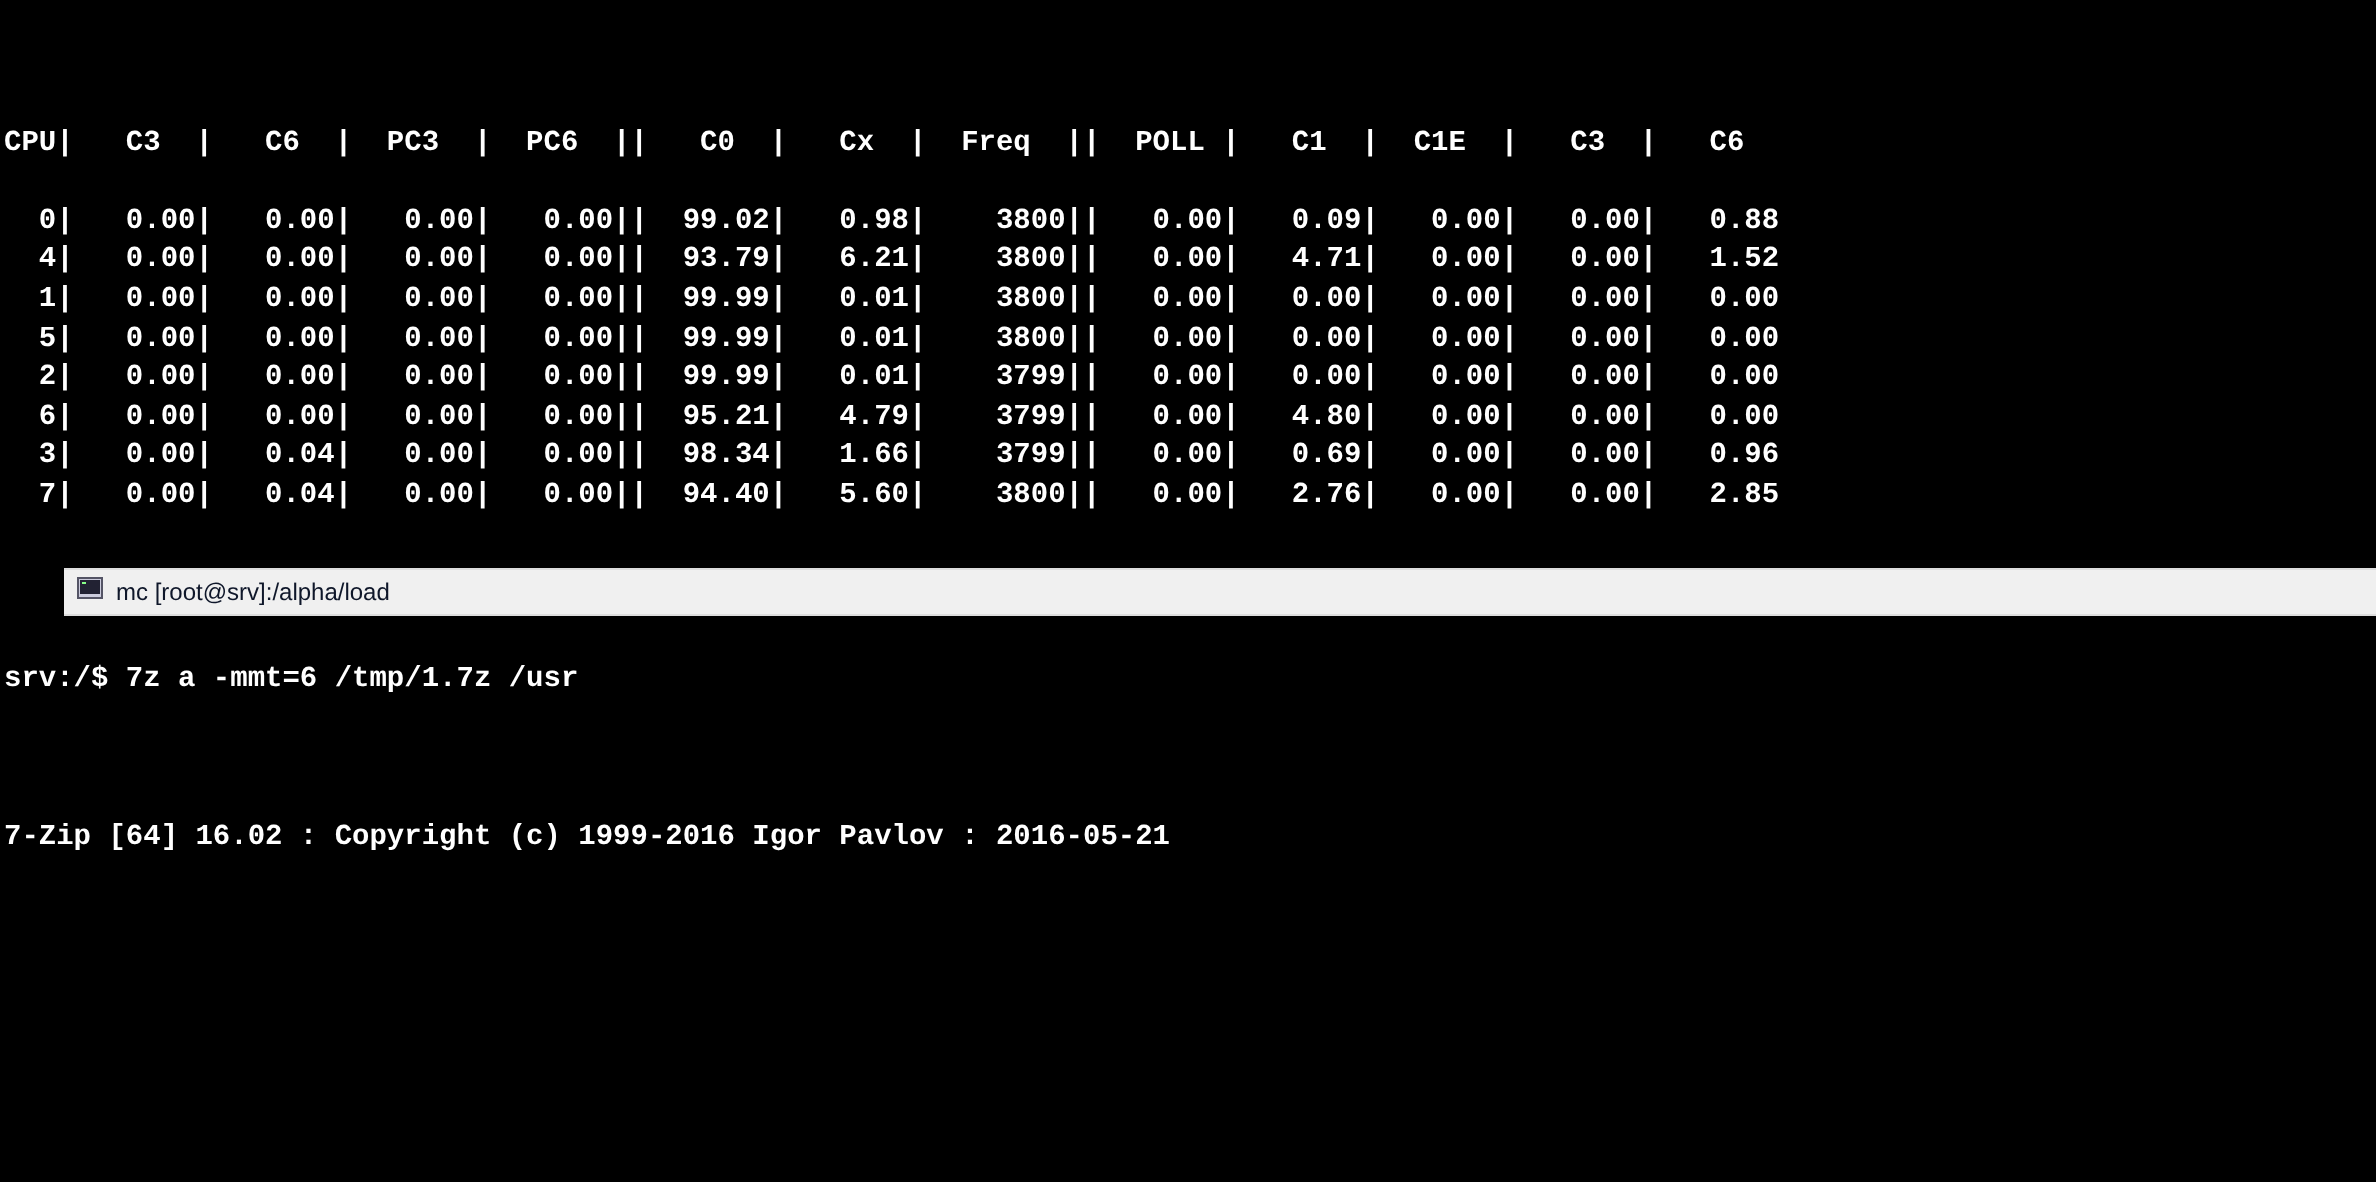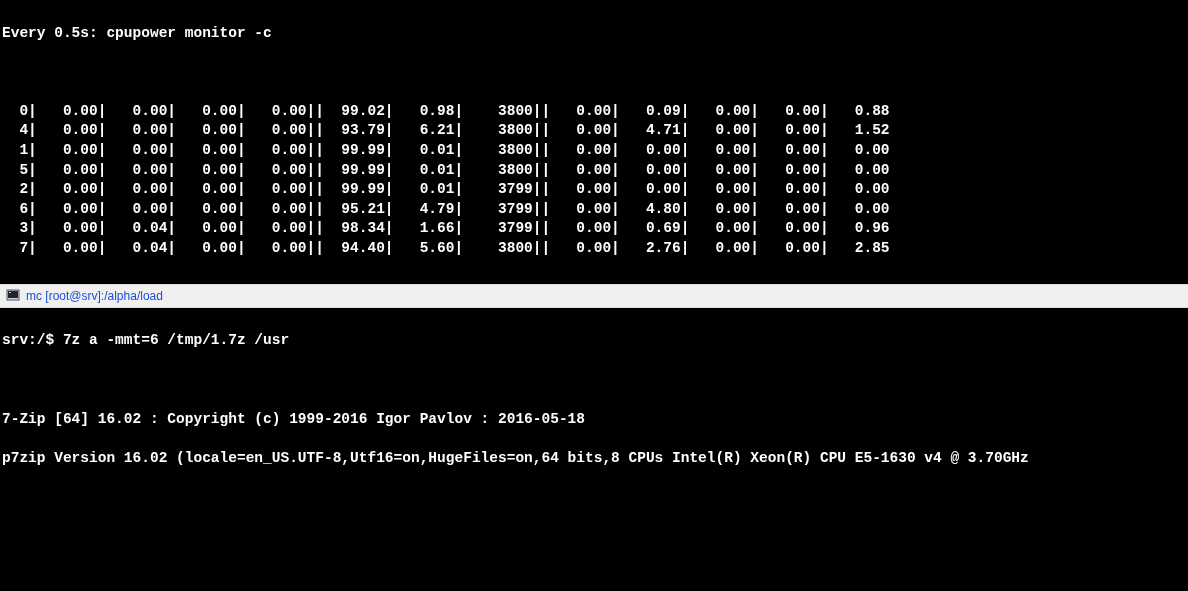--- a/index.html
+++ b/index.html
@@ -14,62 +14,61 @@
     overflow: hidden;
     font-weight: bold;
     line-height: 1.35;
   }
   .top-terminal {
     padding: 4px 2px 6px 2px;
     white-space: pre;
   }
   .titlebar {
     background: #f0f0f0;
-    color: #1d4ed8;
+    color: #0f172a;
     font-family: "Segoe UI", Tahoma, sans-serif;
     font-size: 12px;
     font-weight: normal;
     padding: 3px 6px;
     display: flex;
-    align-items: center;
     gap: 6px;
     height: 16px;
     border: 1px solid #ddd;
     border-left: none;
     border-right: none;
+    margin-left: 32px;
   }
   .titlebar svg { flex: 0 0 auto; }
   .bottom-terminal {
     padding: 4px 2px;
     white-space: pre;
   }
 </style>
 </head>
 <body>
 
 <div class="top-terminal">
-<div>Every 0.5s: cpupower monitor -c</div>
 <div>&nbsp;</div>
+<div id="hdr-row" class="hdr-row">CPU|   C3  |   C6  |  PC3  |  PC6  ||   C0  |   Cx  |  Freq  ||  POLL |   C1  |  C1E  |   C3  |   C6</div>
 <div id="rows"><div>  0|   0.00|   0.00|   0.00|   0.00||  99.02|   0.98|    3800||   0.00|   0.09|   0.00|   0.00|   0.88</div><div>  4|   0.00|   0.00|   0.00|   0.00||  93.79|   6.21|    3800||   0.00|   4.71|   0.00|   0.00|   1.52</div><div>  1|   0.00|   0.00|   0.00|   0.00||  99.99|   0.01|    3800||   0.00|   0.00|   0.00|   0.00|   0.00</div><div>  5|   0.00|   0.00|   0.00|   0.00||  99.99|   0.01|    3800||   0.00|   0.00|   0.00|   0.00|   0.00</div><div>  2|   0.00|   0.00|   0.00|   0.00||  99.99|   0.01|    3799||   0.00|   0.00|   0.00|   0.00|   0.00</div><div>  6|   0.00|   0.00|   0.00|   0.00||  95.21|   4.79|    3799||   0.00|   4.80|   0.00|   0.00|   0.00</div><div>  3|   0.00|   0.04|   0.00|   0.00||  98.34|   1.66|    3799||   0.00|   0.69|   0.00|   0.00|   0.96</div><div>  7|   0.00|   0.04|   0.00|   0.00||  94.40|   5.60|    3800||   0.00|   2.76|   0.00|   0.00|   2.85</div></div>
 </div>
 
 <div class="titlebar">
   <svg width="14" height="14" viewBox="0 0 14 14">
     <rect x="1" y="1" width="12" height="10" fill="#ccd" stroke="#556" stroke-width="1"></rect>
     <rect x="2" y="2" width="10" height="7" fill="#223"></rect>
     <rect x="3" y="3" width="2" height="1" fill="#8f8"></rect>
   </svg>
   <span>mc [root@srv]:/alpha/load</span>
 </div>
 
 <div class="bottom-terminal">
 <div>srv:/$ 7z a -mmt=6 /tmp/1.7z /usr</div>
 <div>&nbsp;</div>
-<div>7-Zip [64] 16.02 : Copyright (c) 1999-2016 Igor Pavlov : 2016-05-18</div>
-<div>p7zip Version 16.02 (locale=en_US.UTF-8,Utf16=on,HugeFiles=on,64 bits,8 CPUs Intel(R) Xeon(R) CPU E5-1630 v4 @ 3.70GHz</div>
+<div>7-Zip [64] 16.02 : Copyright (c) 1999-2016 Igor Pavlov : 2016-05-21</div>
 <div>&nbsp;</div>
 
 
 
 
 
 
 
 
 </div>

